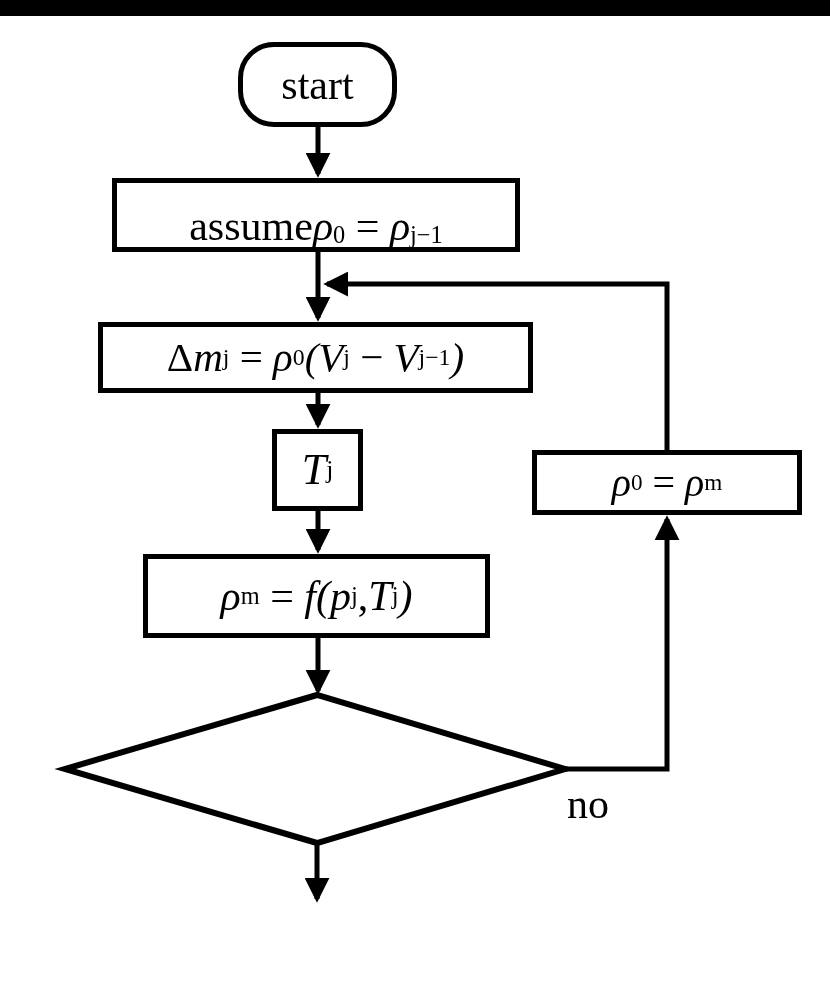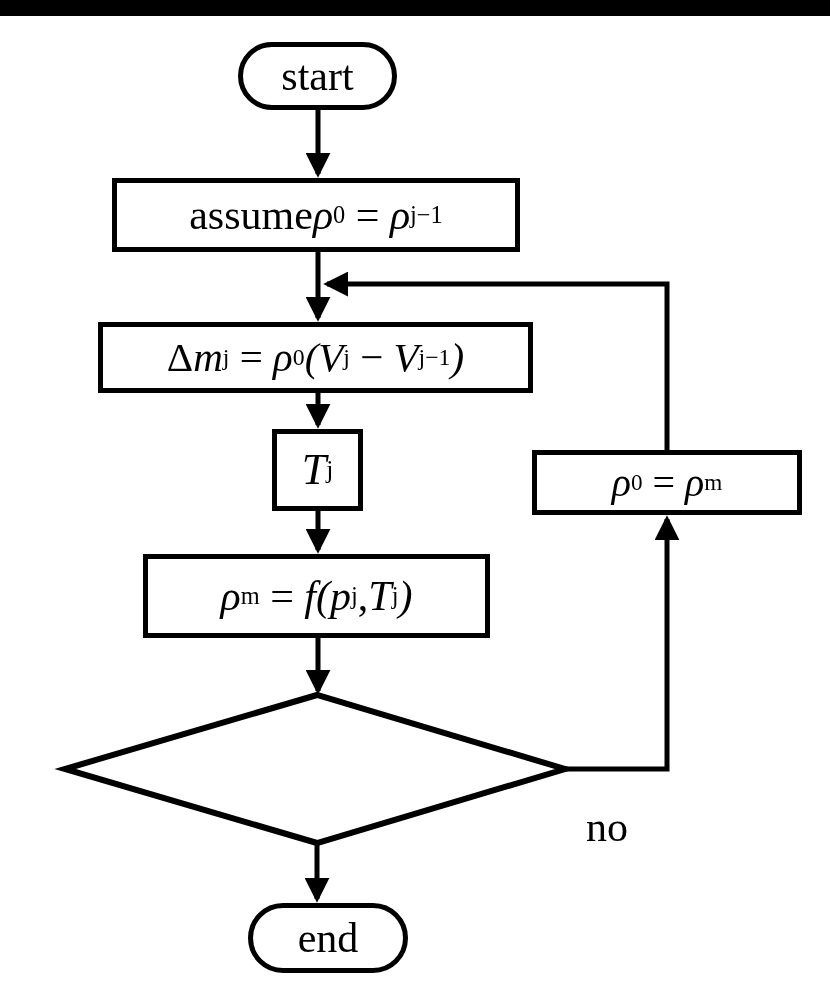--- a/index.html
+++ b/index.html
@@ -41,23 +41,21 @@
   }
   .terminator { border-radius: 36px; }
   .decision-text {
     position: absolute;
     text-align: center;
     line-height: 1;
     white-space: nowrap;
   }
   .edge-label {
     position: absolute;
-    text-align: center;
     line-height: 1;
-    margin-top: 23px;
   }
   
   .seg-i { font-style: italic; }
   .seg-sup, .seg-isup { font-size: 58%; vertical-align: 0.55em; }
   .seg-sub, .seg-isub { font-size: 58%; vertical-align: -0.25em; }
   .seg-isup, .seg-isub { }
 </style>
 </head>
 <body>
 
@@ -77,25 +75,25 @@
     <path class="edge" d="M318,110 V174"></path>
     <path class="edge" d="M318,252 V318"></path>
     <path class="edge" d="M667,450 V284 H327"></path>
     <path class="edge" d="M318,393 V425"></path>
     <path class="edge" d="M318,511 V550"></path>
     <path class="edge" d="M318,638 V691"></path>
     <path class="edge" d="M317,843 V899"></path>
     <path class="edge" d="M565,769 H667 V519"></path>
   </svg>
 
-  <div class="node terminator" style="left:238px; top:42px; width:159px; height:68px; font-size:42px;">
+  <div class="node terminator" style="left:238px; top:42px; width:159px; height:85px; font-size:42px;">
     <span>start</span>
   </div>
 
-  <div class="node" style="left:112px; top:178px; width:408px; height:74px; font-size:42px;">
+  <div class="node" style="left:112px; top:178px; width:408px; height:74px; font-size:42px;align-items:flex-end;">
       <span class="seg-n">assume </span>
       <span class="seg-i">ρ</span>
       <span class="seg-sup">0</span>
       <span class="seg-n">&nbsp;=&nbsp; </span>
       <span class="seg-i">ρ</span>
       <span class="seg-isub">j−1</span>
     </div>
 
   <div class="node" style="left:98px; top:322px; width:435px; height:71px; font-size:41px;">
       <span class="seg-n">Δ</span>
@@ -139,17 +137,14 @@
       <span class="seg-i">ρ</span>
       <span class="seg-isup">m</span>
     </div>
 
 
 
   <div class="edge-label" style="left:567px; top:783px; width:80px; font-size:42px;">
     <span>no</span>
   </div>
 
-  <div class="node terminator" style="left:248px; top:903px; width:160px; height:70px; font-size:42px;">
-    <span>end</span>
-  </div>
 
 </div>
 
 </body></html>

